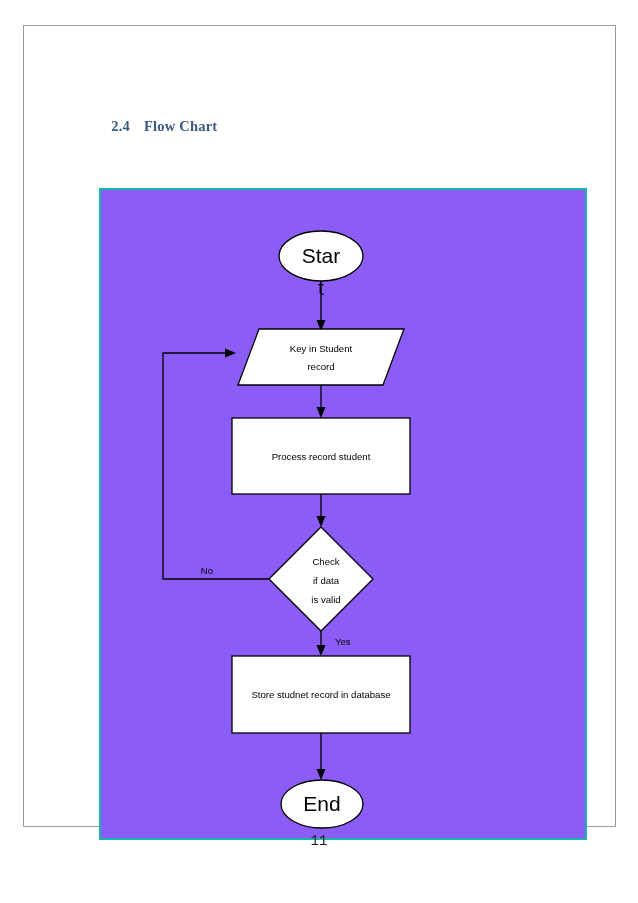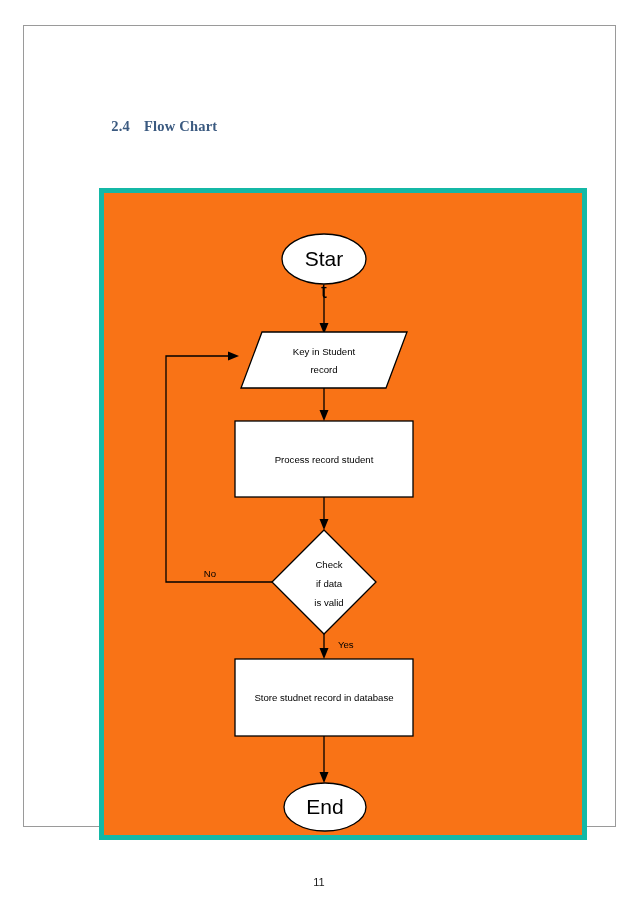--- a/index.html
+++ b/index.html
@@ -50,23 +50,23 @@
   }
   #heading-l2 .h-num { margin-right: 14px; }
 
   
   #diagram-frame {
     position: absolute;
     left: 75px;
     top: 162px;
     width: 488px;
     height: 652px;
-    border: 5px solid #14b8a6;
+    border: 2px solid #14b8a6;
     box-sizing: border-box;
-    background: #f97316;
+    background: #8b5cf6;
   }
   #flow-svg {
     position: absolute;
     left: 0;
     top: 0;
     width: 488px;
     height: 652px;
     display: block;
   }
 
@@ -92,25 +92,25 @@
     dominant-baseline: middle;
   }
   .t-terminal { font-size: 21px; }
   .t-body     { font-size: 9.6px; }
   .t-branch   { font-size: 9.6px; }
 
   
   #page-number {
     position: absolute;
     left: 0;
-    top: 876px;
+    top: 833px;
     width: 638px;
     text-align: center;
-    font-family: Liberation Sans, sans-serif;
-    font-size: 11px;
+    font-family: Liberation Mono, monospace;
+    font-size: 14px;
     color: #1a1a1a;
   }
 </style>
 </head>
 <body>
 
 <div id="page-sheet">
 
   <div class="heading" id="heading-l1">
     <span class="h-num">2.4</span><span>Flow Chart</span>

